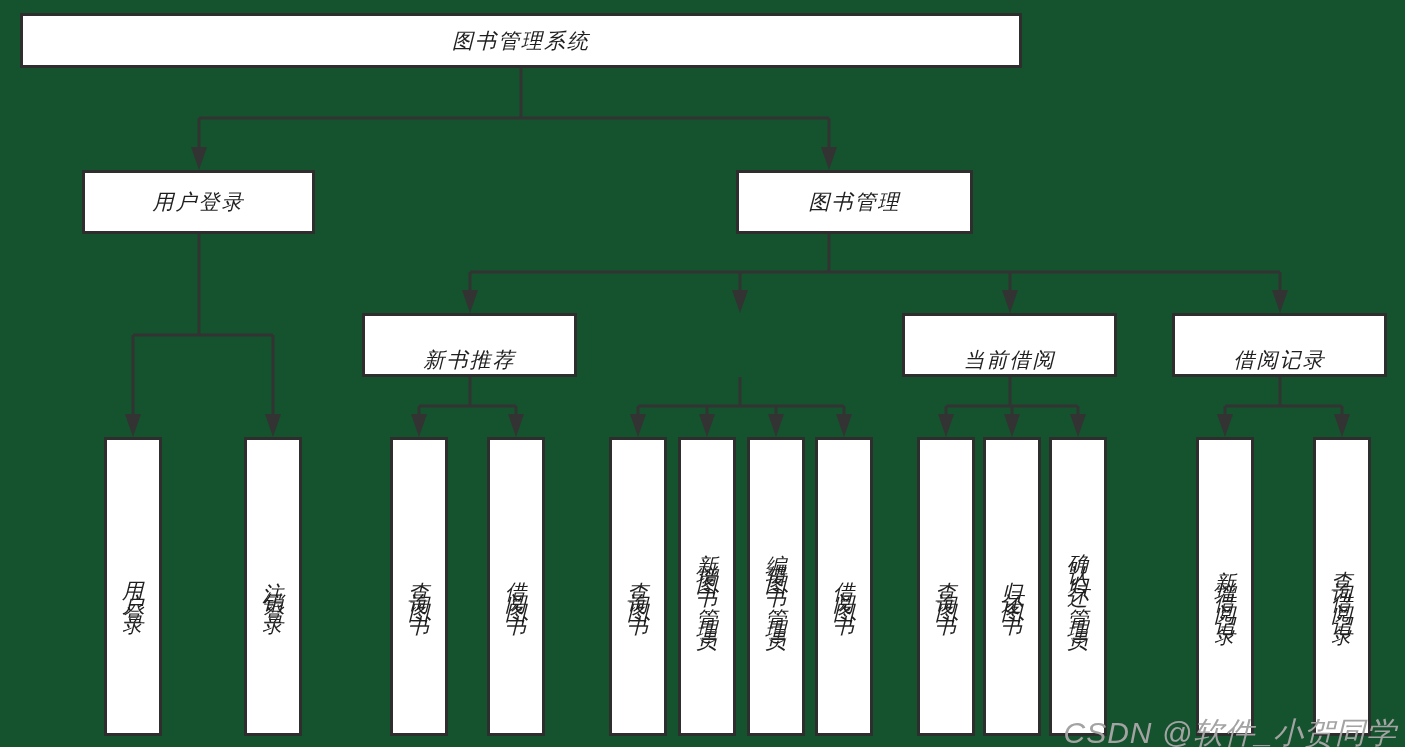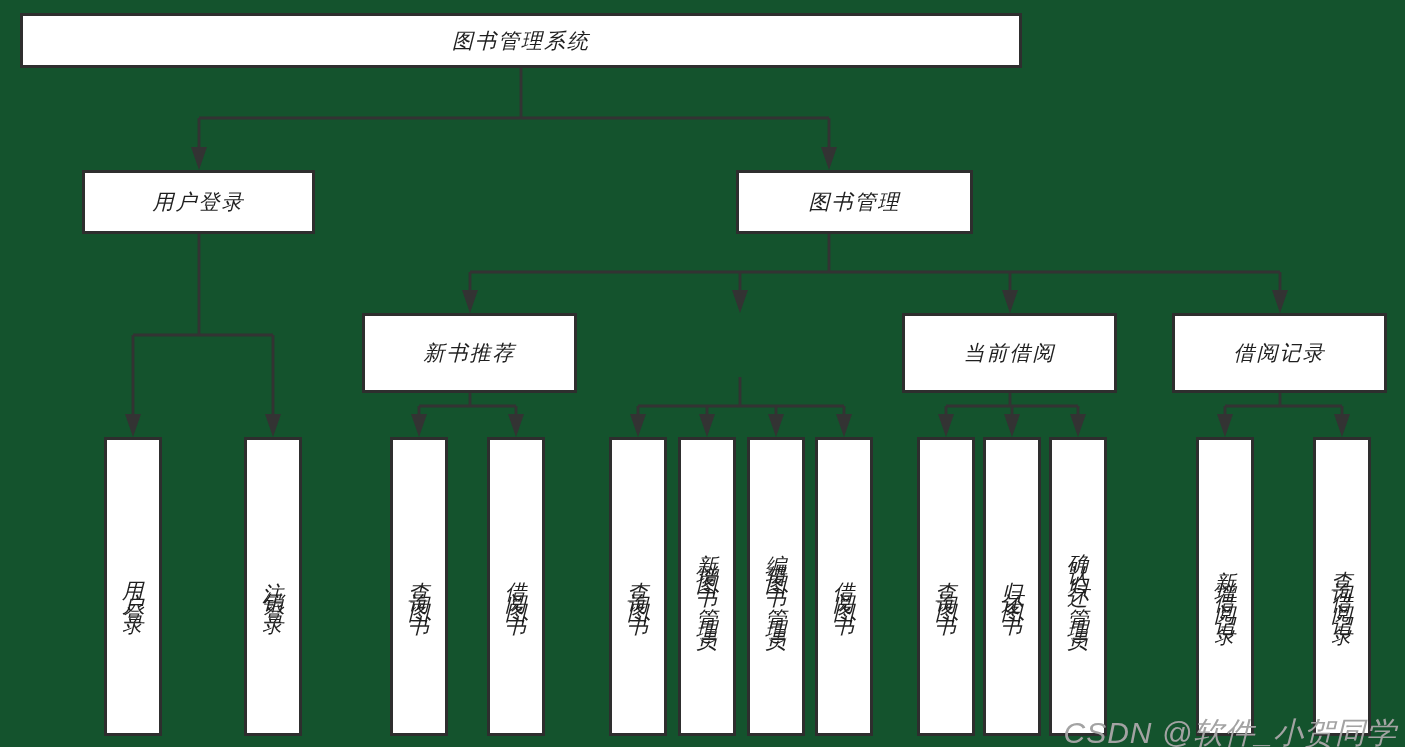--- a/index.html
+++ b/index.html
@@ -26,21 +26,21 @@
     display: flex;
     align-items: center;
     justify-content: center;
     color: #1f1f1f;
     font-size: 21px;
     letter-spacing: 2px;
     z-index: 2;
   }
   .box.root  { left: 20px;  top: 13px;  width: 1002px; height: 55px; }
   .box.lvl2  { top: 170px; height: 64px; }
-  .box.lvl3  { top: 313px; height: 80px; }
+  .box.lvl3  { top: 313px; height: 64px; align-items: flex-end; }
   .box.leaf {
     top: 437px;
     width: 58px;
     height: 299px;
     writing-mode: vertical-lr;
     letter-spacing: 11px;
     font-size: 21px;
     line-height: 1;
   }
   .box.leaf span { display: block; }

